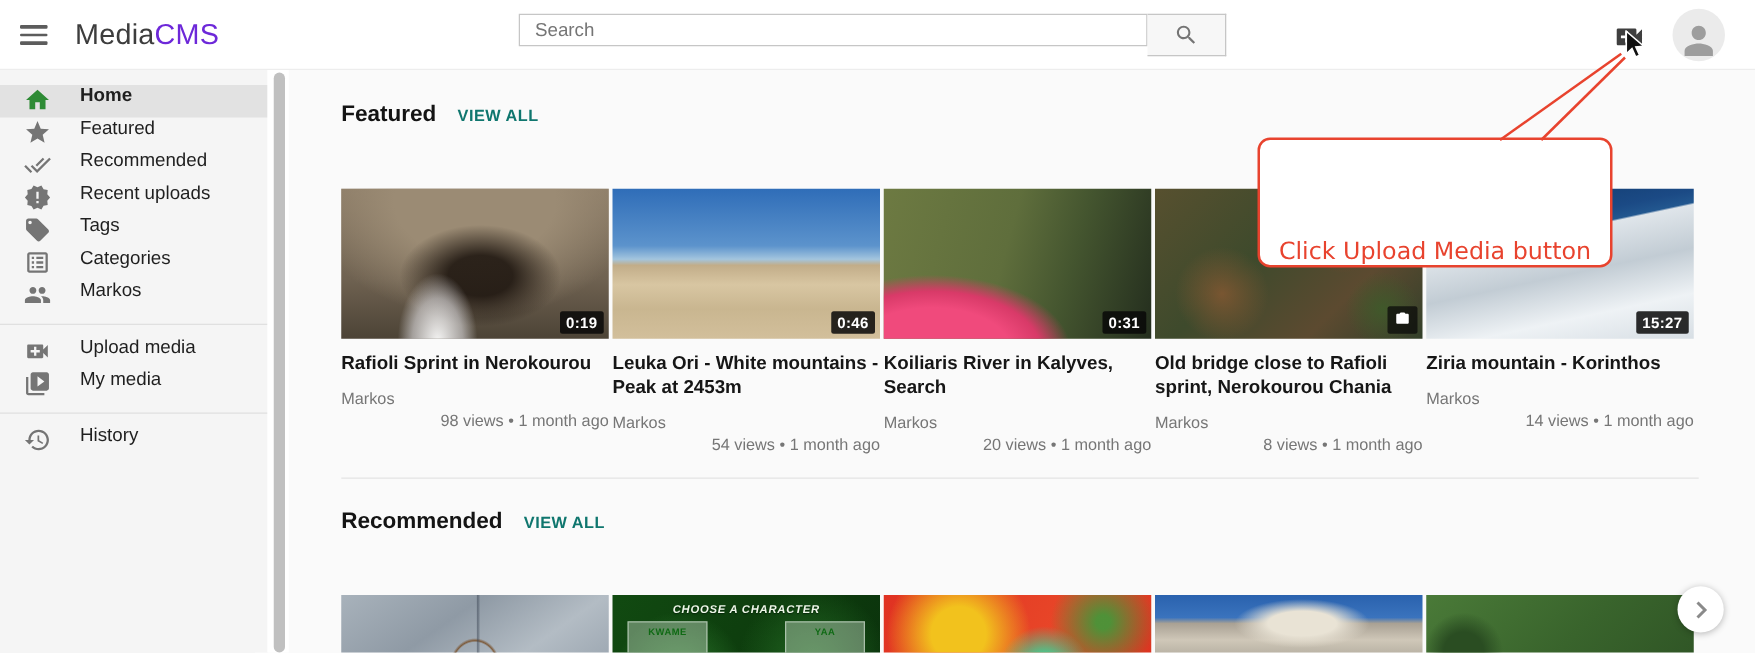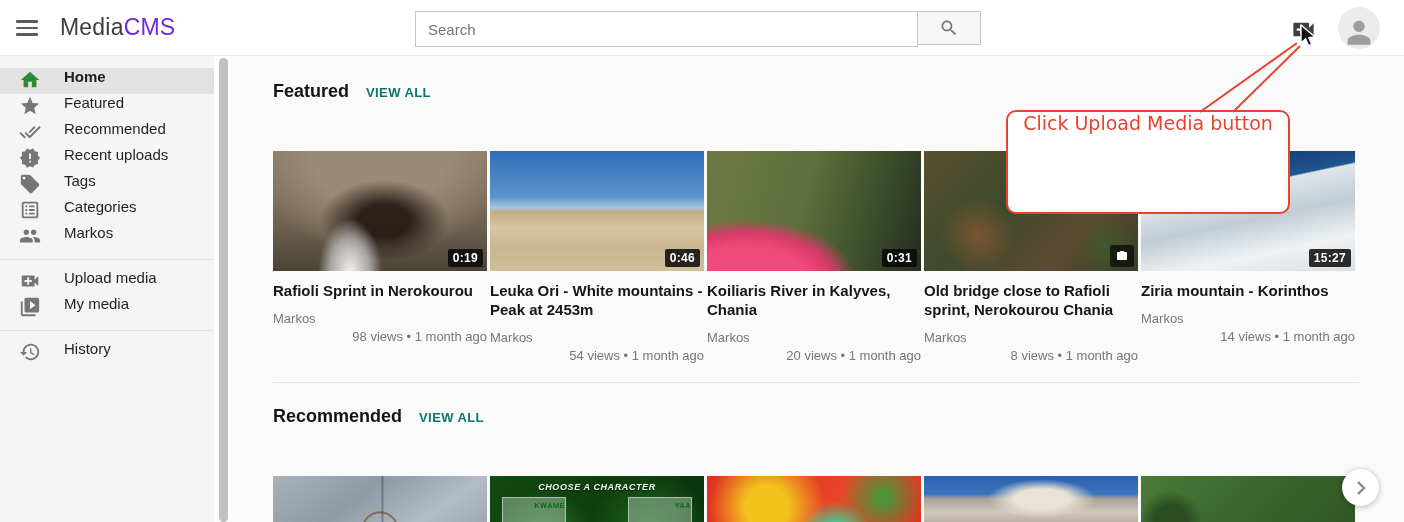--- a/index.html
+++ b/index.html
@@ -9,21 +9,21 @@
   
   .header { position:absolute; left:0; top:0; width:1404px; height:56px;
     background:#ffffff; border-bottom:1px solid #ededed; z-index:20; }
   .burger { position:absolute; left:14px; top:17px; width:26px; height:22px;
     display:flex; flex-direction:column; justify-content:center; gap:4px; cursor:pointer; padding:0 2px; }
   .burger span { display:block; height:2.4px; background:#5c5c5c; border-radius:1px; }
   .logo { position:absolute; left:60px; top:14px; font-size:23px; letter-spacing:.2px; color:#3d3d3d; }
   .logo b { font-weight:400; }
   .logo .suffix { color:#35a335; }
   .search-wrap { position:absolute; left:415px; top:11px; display:flex; height:34px; }
-  .search-input { width:503px; height:36px; border:1px solid #c6c6c6; background:#fff;
+  .search-input { width:503px; height:26px; border:1px solid #c6c6c6; background:#fff;
     padding:0 12px; font-size:15px; color:#333; outline:none;
     font-family:"Liberation Sans",sans-serif; }
   .search-input::placeholder { color:#757575; }
   .search-btn { width:63px; height:34px; border:1px solid #c6c6c6; border-left:none;
     background:#f7f7f7; display:flex; align-items:center; justify-content:center; cursor:pointer; }
   .search-btn svg { width:20px; height:20px; fill:#757575; }
   .upload-top { position:absolute; left:1288px; top:15px; width:30px; height:28px;
     display:flex; align-items:center; justify-content:center; cursor:pointer; }
   .upload-top svg { width:27px; height:27px; fill:#3f3f3f; }
   .avatar { position:absolute; left:1338px; top:7px; width:42px; height:42px; border-radius:50%;
@@ -105,35 +105,35 @@
     radial-gradient(circle 42px at 14% 38%, #2a4d22 38%, rgba(42,77,34,0) 75%),
     linear-gradient(135deg,#4a7a38 0%,#39642c 45%,#2a4d22 100%); }
 
   
   .game-title { position:absolute; left:0; top:6px; width:100%; text-align:center;
     font-size:9px; font-weight:700; font-style:italic; color:#eef7e8; letter-spacing:.6px;
     text-shadow:0 1px 1px #06250a; }
   .game-panel { position:absolute; top:21px; width:64px; height:80px;
     background:rgba(205,222,205,.42); border:1px solid rgba(230,240,230,.55); }
   .game-panel.left { left:12px; } .game-panel.right { right:12px; }
-  .game-name { text-align:right; font-size:7.5px; font-weight:700; color:#0f6a14; margin-top:3px; letter-spacing:.4px; }
+  .game-name { text-align:center; font-size:7.5px; font-weight:700; color:#0f6a14; margin-top:3px; letter-spacing:.4px; }
   .game-sprite { width:12px; height:22px; margin:14px auto 0; position:relative; }
   .game-sprite .head { width:10px; height:9px; border-radius:3px; margin:0 auto; }
   .game-sprite .body { width:12px; height:9px; margin-top:1px; }
 
   
   .next-btn { position:absolute; left:1342px; top:469px; width:37px; height:37px; border-radius:50%;
     background:#fff; box-shadow:0 1px 6px rgba(0,0,0,.28); display:flex; align-items:center;
     justify-content:center; cursor:pointer; z-index:15; }
   .next-btn svg { width:16px; height:16px; stroke:#8a8a8a; stroke-width:2.4; fill:none; }
 
   
   .callout { position:absolute; left:1006px; top:110px; width:284px; height:104px;
     background:#fff; border:2px solid #e8432e; border-radius:10px; z-index:30;
-    display:flex; align-items:flex-start; justify-content:center; }
+    display:flex; align-items:flex-end; justify-content:center; }
   .callout-text { font-family:"DejaVu Sans",sans-serif; font-size:19px; color:#e8432e; }
   .callout-tail { position:absolute; left:1190px; top:34px; width:118px; height:82px; z-index:31; pointer-events:none; }
   .cursor-icon { position:absolute; left:1296px; top:24px; width:22px; height:24px; z-index:40; pointer-events:none; }
 </style>
 </head>
 <body>
 
 <div class="header">
   <div class="burger">
     <span></span>
@@ -268,21 +268,21 @@
           <span class="duration">0:46</span>
         </div>
         <div class="vtitle">Leuka Ori - White mountains - Peak at 2453m</div>
         <div class="vauthor">Markos</div>
         <div class="vmeta">54 views • 1 month ago</div>
       </div>
       <div class="card">
         <div class="thumb thumb-river-kayak">
           <span class="duration">0:31</span>
         </div>
-        <div class="vtitle">Koiliaris River in Kalyves, Chania</div>
+        <div class="vtitle">Koiliaris River in Kalyves, Search</div>
         <div class="vauthor">Markos</div>
         <div class="vmeta">20 views • 1 month ago</div>
       </div>
       <div class="card">
         <div class="thumb thumb-old-bridge">
           <span class="media-badge"><svg viewBox="0 0 24 24">
               <path d="M12 15.2a3.2 3.2 0 1 0 0-6.4 3.2 3.2 0 0 0 0 6.4zM9 2 7.17 4H4c-1.1 0-2 .9-2 2v12c0 1.1.9 2 2 2h16c1.1 0 2-.9 2-2V6c0-1.1-.9-2-2-2h-3.17L15 2H9z"></path>
             </svg></span>
         </div>
         <div class="vtitle">Old bridge close to Rafioli sprint, Nerokourou Chania</div>

